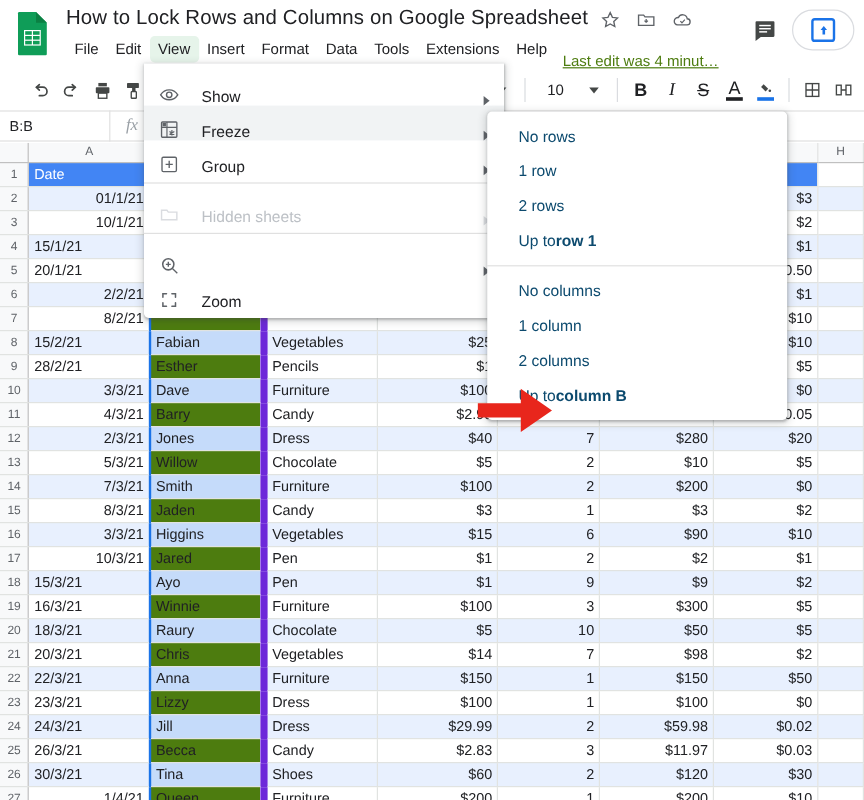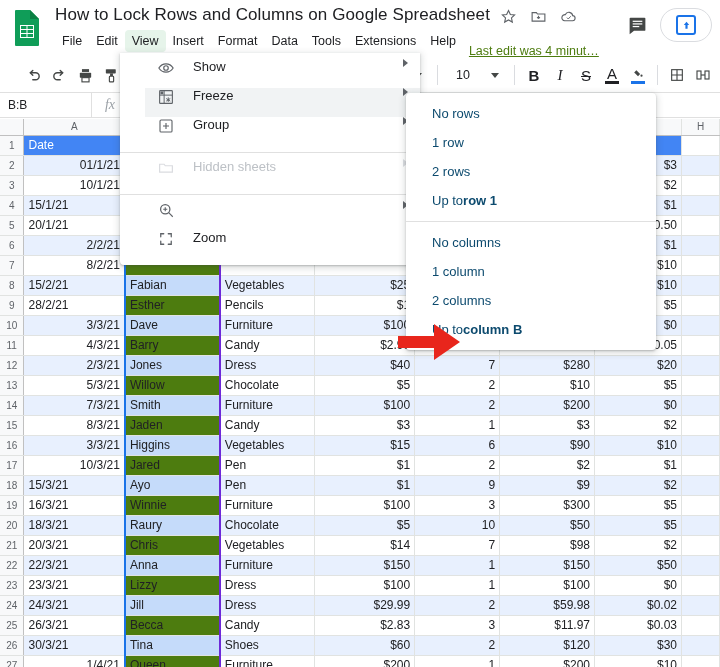--- a/index.html
+++ b/index.html
@@ -91,34 +91,34 @@
     white-space:nowrap; overflow:hidden;
   }
   .cell.l { text-align:left; padding-left:4px; }
   .cell.r { text-align:right; padding-right:4px; }
   .band-a { background:#ffffff; }
   .band-b { background:#e8f0fe; }
   .hdrfill { background:#4285f4; color:#ffffff; }
   .selcell { background:#4d7c0f; }
   .selcell-b { background:#c5dbfa; }
   .colB-left { border-left: 2px solid #1a73e8; }
-  .colB-right { border-right: 2px solid #6d28d9; }
+  .colB-right { border-right: 6px solid #6d28d9; }
 
   
   .menu-pop {
     position:absolute; background:#fff; border-radius: 0 0 4px 4px;
     box-shadow: 0 2px 6px 2px rgba(60,64,67,.15), 0 1px 2px rgba(60,64,67,.3);
     padding: 6px 0; z-index: 50;
   }
   #view-menu { left: 120px; top: 53px; width: 300px; }
   #freeze-menu { left: 406px; top: 93px; width: 250px; border-radius: 4px; }
 
   .mrow {
-    display:flex; align-items:flex-start; height: 29px; padding: 0 12px 0 12px;
-    font-size: 13px; color:#202124; white-space:nowrap;margin-left:25px;
+    display:flex; align-items:flex-end; height: 29px; padding: 0 12px 0 12px;
+    font-size: 13px; color:#202124; white-space:nowrap;
   }
   .mrow.hl { background:#f1f3f4; }
   .mrow.disabled { color:#bdc1c6; }
   .micon { width: 22px; height: 18px; margin-right: 14px; display:flex; align-items:center; color:#5f6368; }
   .mrow.disabled .micon { color:#dadce0; }
   .mlabel { flex:1; }
   .marrow { width:0;height:0;border-top:4px solid transparent;border-bottom:4px solid transparent;border-left:5px solid #5f6368; }
   .mrow.disabled .marrow { border-left-color:#dadce0; }
   .mdiv { height:1px; background:#e0e0e0; margin: 6px 0; }
 

